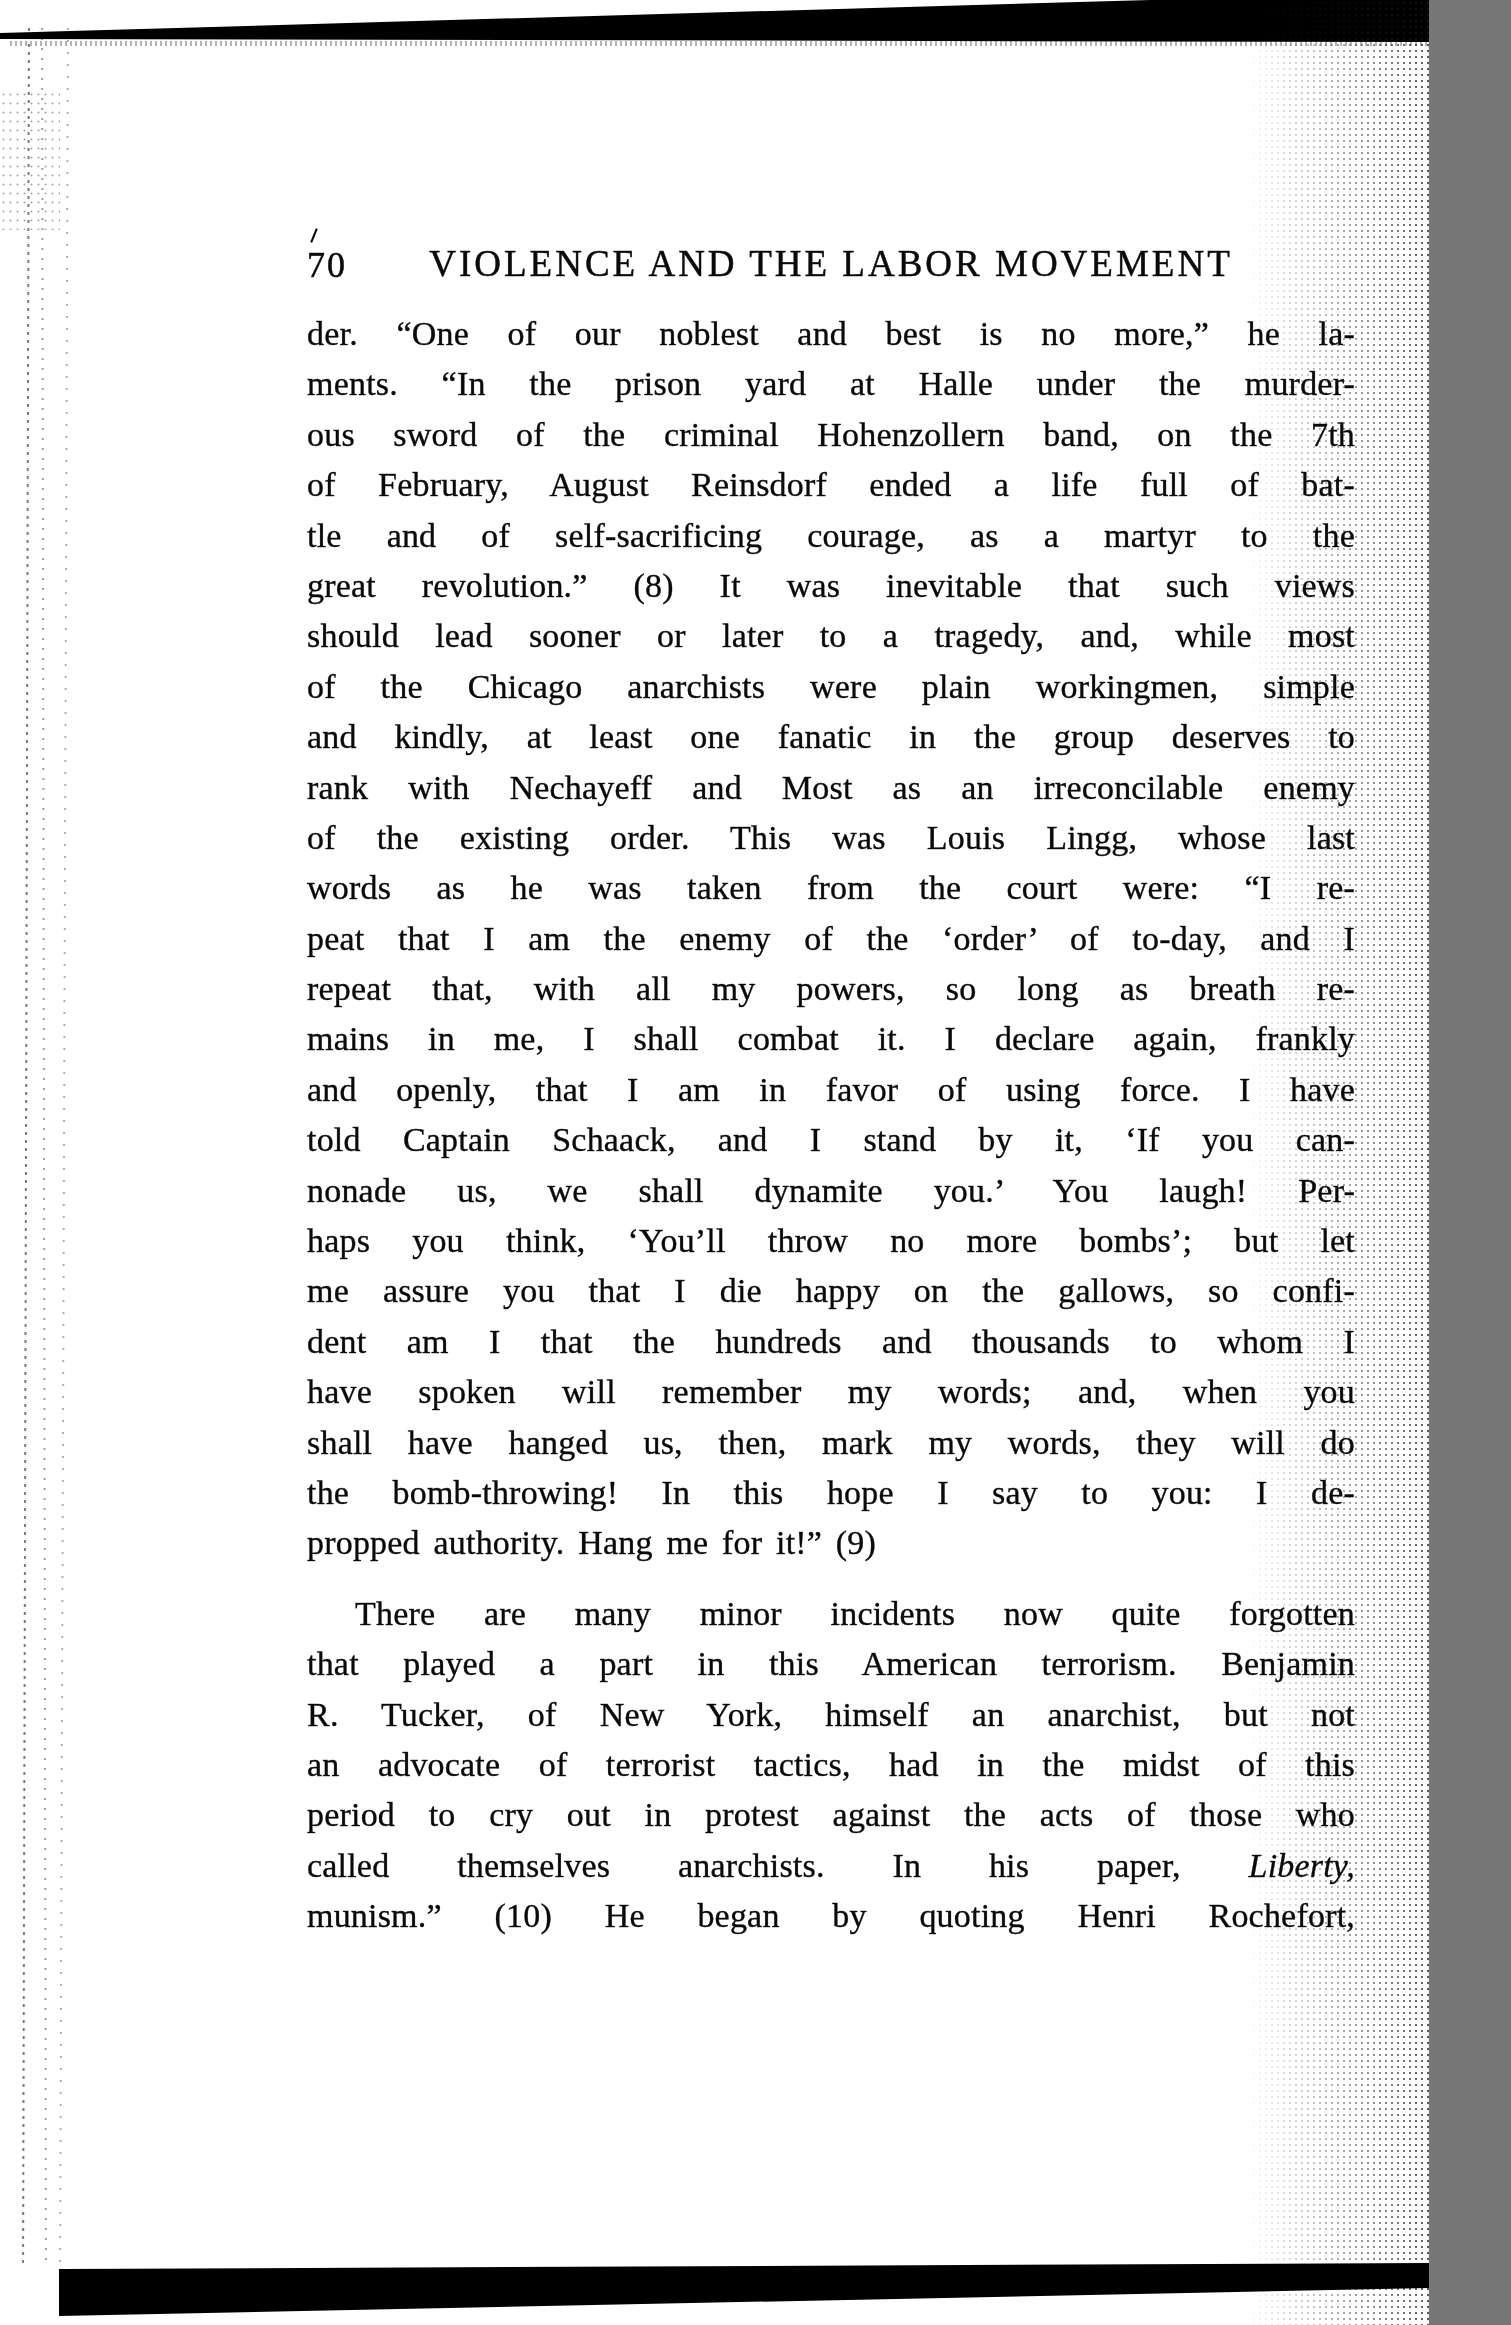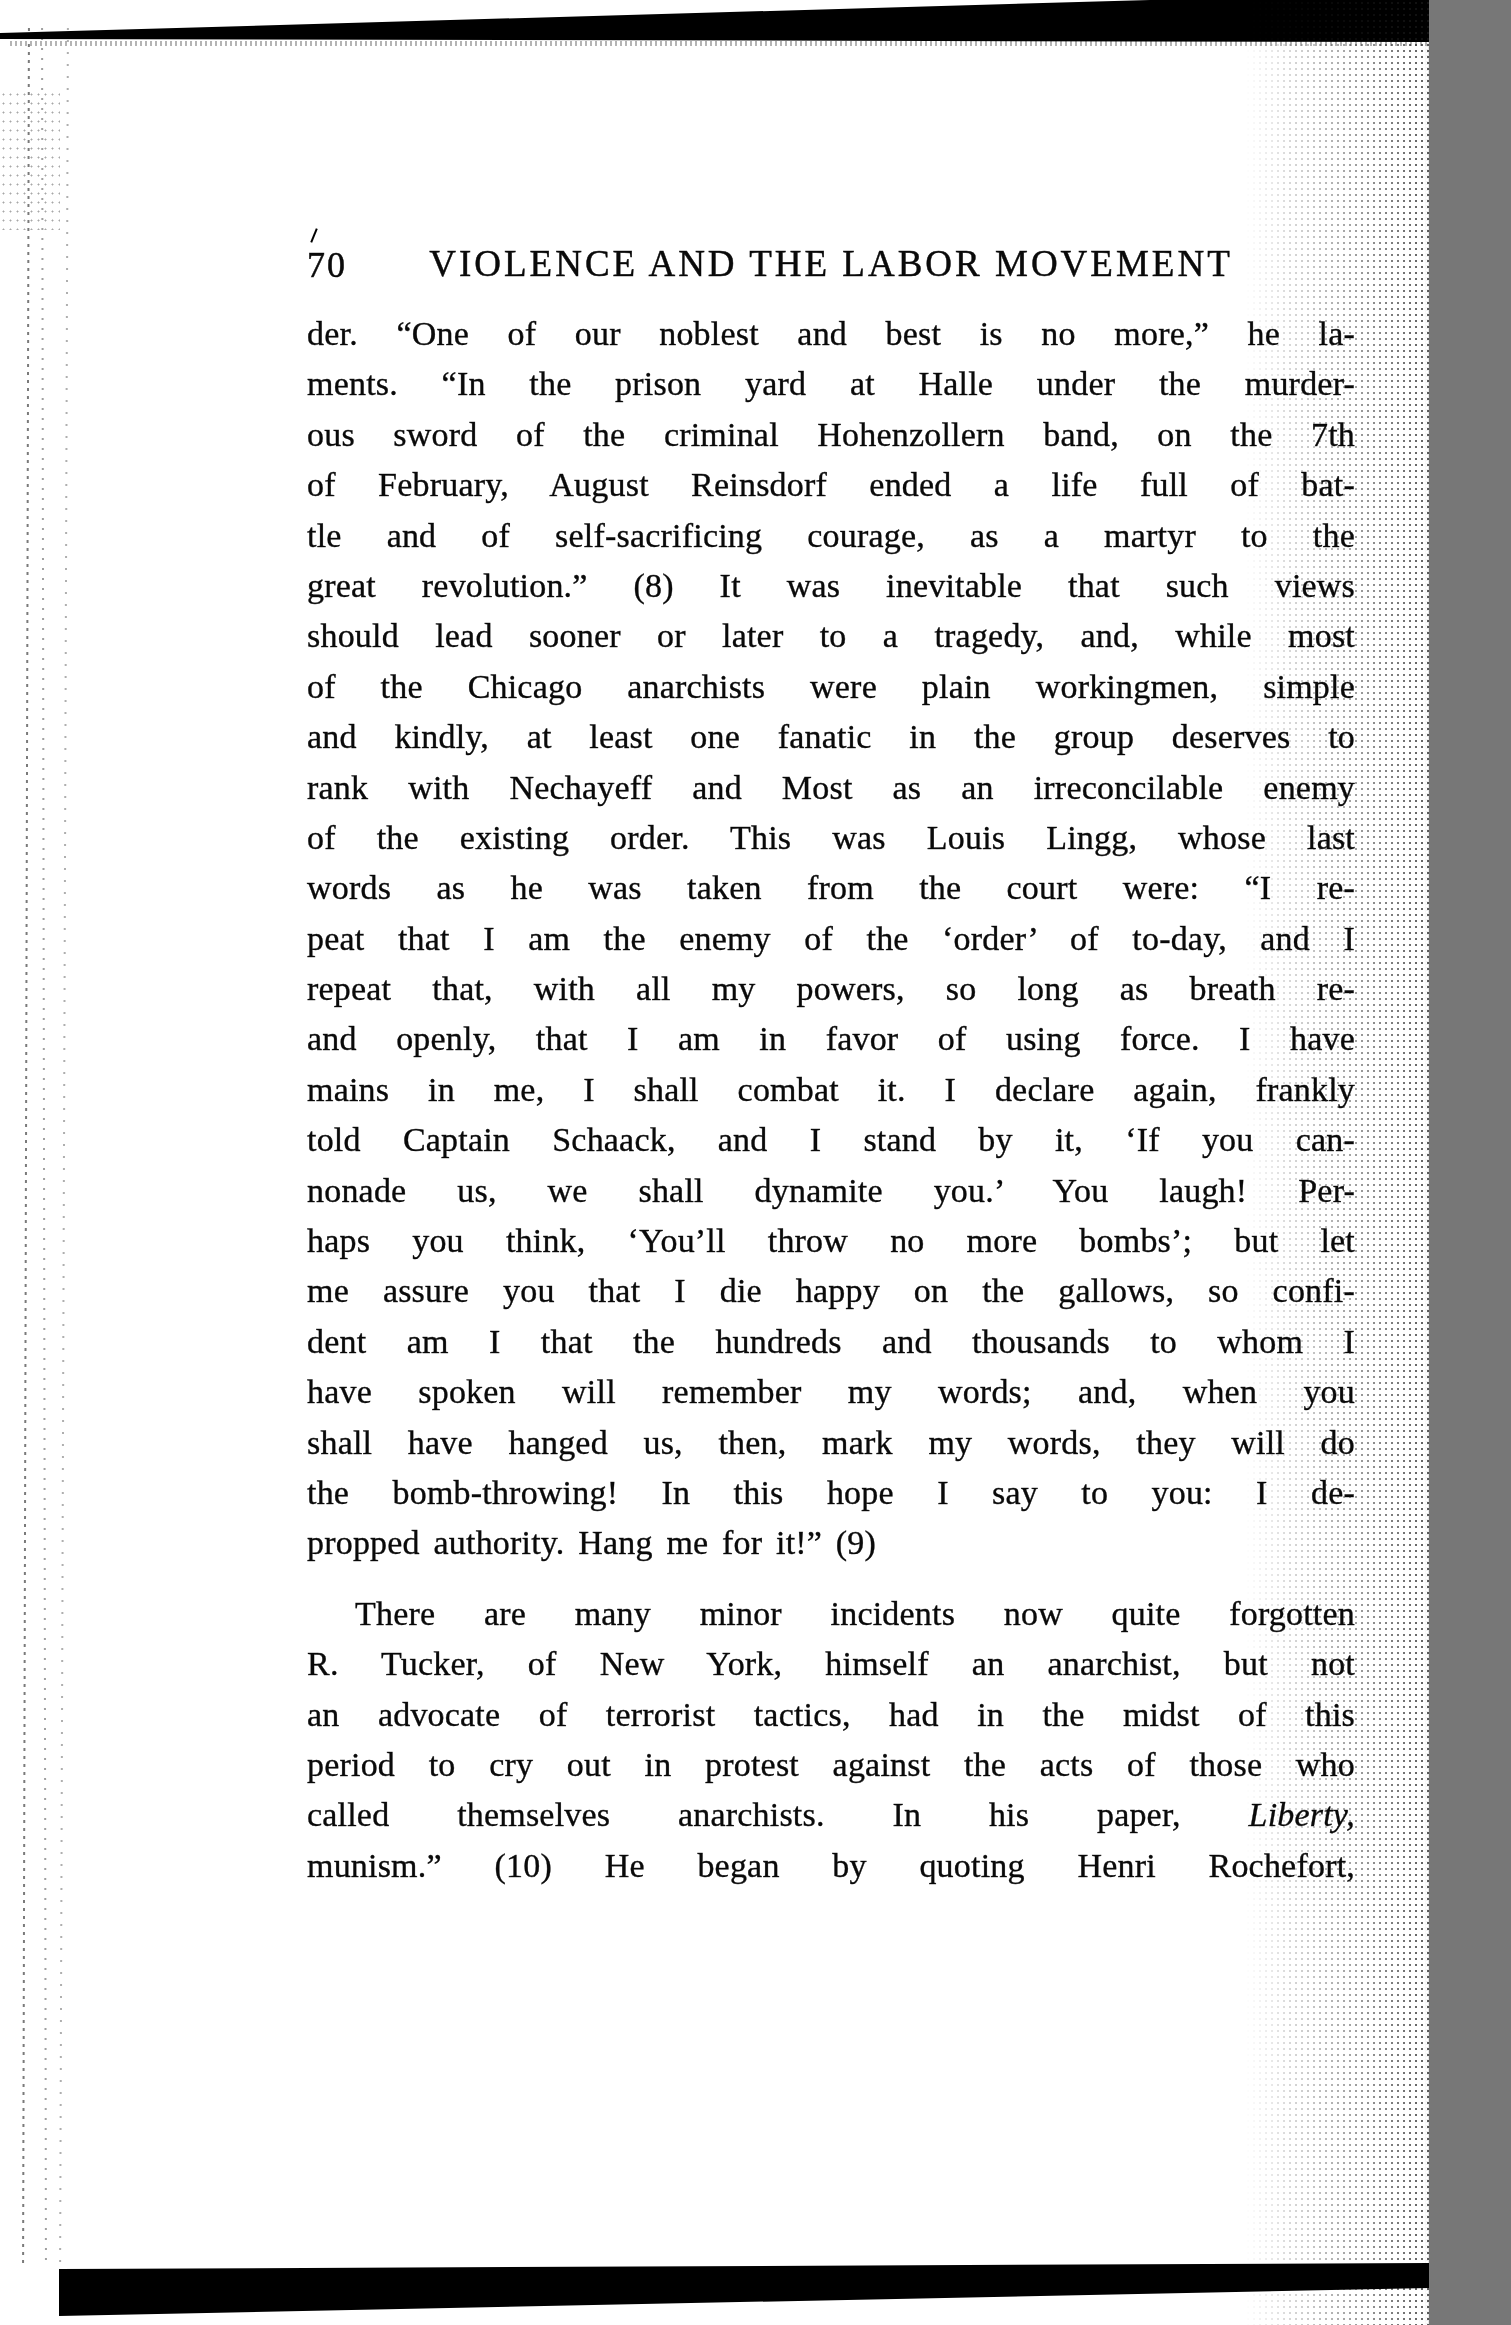--- a/index.html
+++ b/index.html
@@ -125,32 +125,33 @@
       <div class="line">tle and of self-sacrificing courage, as a martyr to the</div>
       <div class="line">great revolution.” (8)  It was inevitable that such views</div>
       <div class="line">should lead sooner or later to a tragedy, and, while most</div>
       <div class="line">of the Chicago anarchists were plain workingmen, simple</div>
       <div class="line">and kindly, at least one fanatic in the group deserves to</div>
       <div class="line">rank with Nechayeff and Most as an irreconcilable enemy</div>
       <div class="line">of the existing order.  This was Louis Lingg, whose last</div>
       <div class="line">words as he was taken from the court were:  “I re-</div>
       <div class="line">peat that I am the enemy of the ‘order’ of to-day, and I</div>
       <div class="line">repeat that, with all my powers, so long as breath re-</div>
+      <div class="line">mains in me, I shall combat it.  I declare again, frankly</div>
       <div class="line">and openly, that I am in favor of using force.  I have</div>
-      <div class="line">mains in me, I shall combat it.  I declare again, frankly</div>
       <div class="line">told Captain Schaack, and I stand by it, ‘If you can-</div>
       <div class="line">nonade us, we shall dynamite you.’  You laugh!  Per-</div>
       <div class="line">haps you think, ‘You’ll throw no more bombs’; but let</div>
       <div class="line">me assure you that I die happy on the gallows, so confi-</div>
       <div class="line">dent am I that the hundreds and thousands to whom I</div>
       <div class="line">have spoken will remember my words; and, when you</div>
       <div class="line">shall have hanged us, then, mark my words, they will do</div>
       <div class="line">the bomb-throwing!  In this hope I say to you:  I de-</div>
       <div class="line para-last">propped authority.  Hang me for it!” (9)</div>
       <div class="line indent">There are many minor incidents now quite forgotten</div>
+      <div class="line">that played a part in this American terrorism.  Benjamin</div>
       <div class="line">R. Tucker, of New York, himself an anarchist, but not</div>
       <div class="line">an advocate of terrorist tactics, had in the midst of this</div>
       <div class="line">period to cry out in protest against the acts of those who</div>
       <div class="line">called themselves anarchists.  In his paper, <i>Liberty,</i></div>
       <div class="line">munism.” (10)  He began by quoting Henri Rochefort,</div>
     </div>
 
 </div>
 
 </body></html>

